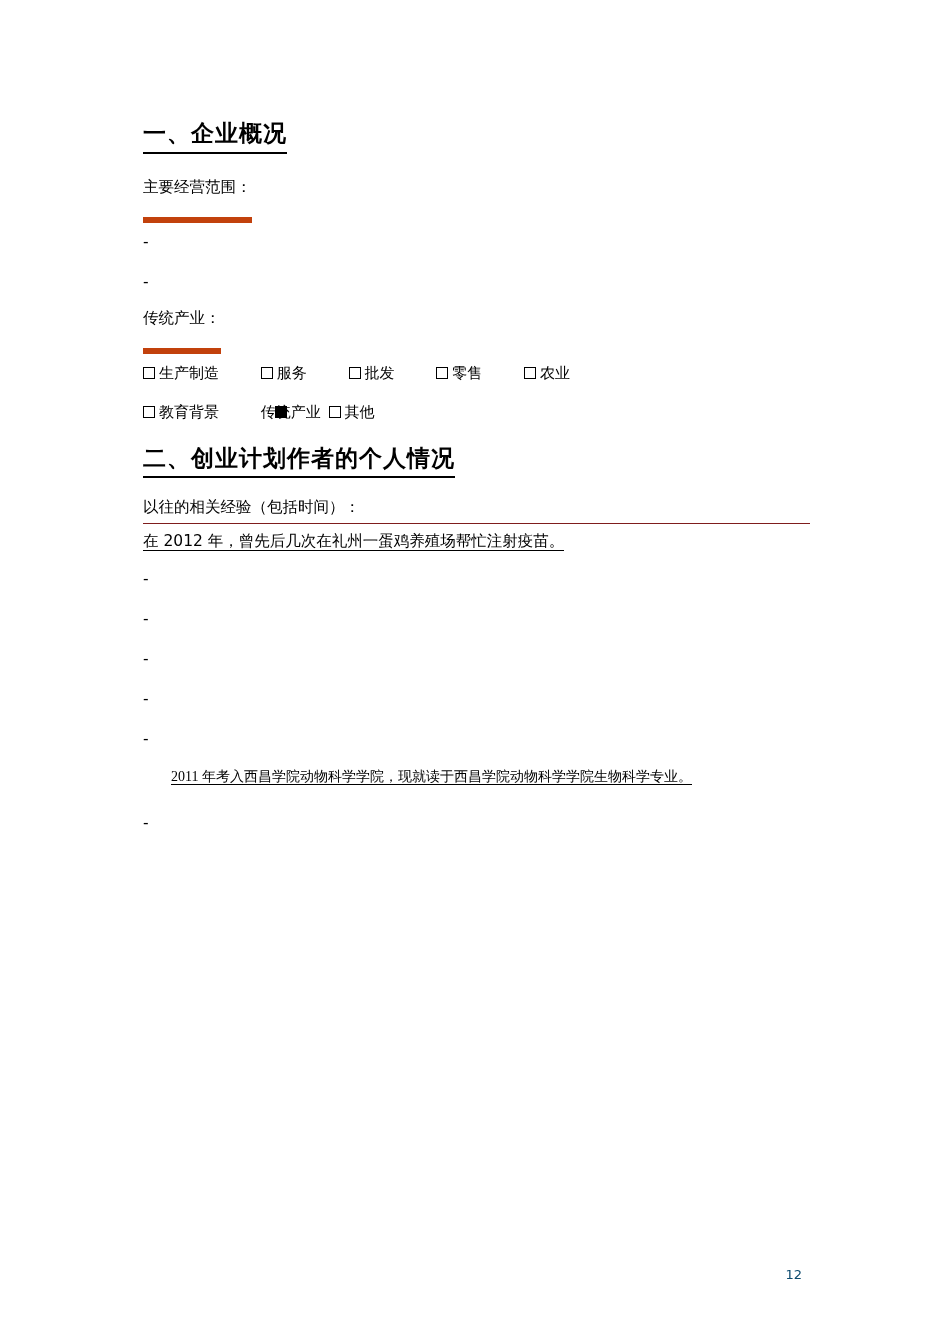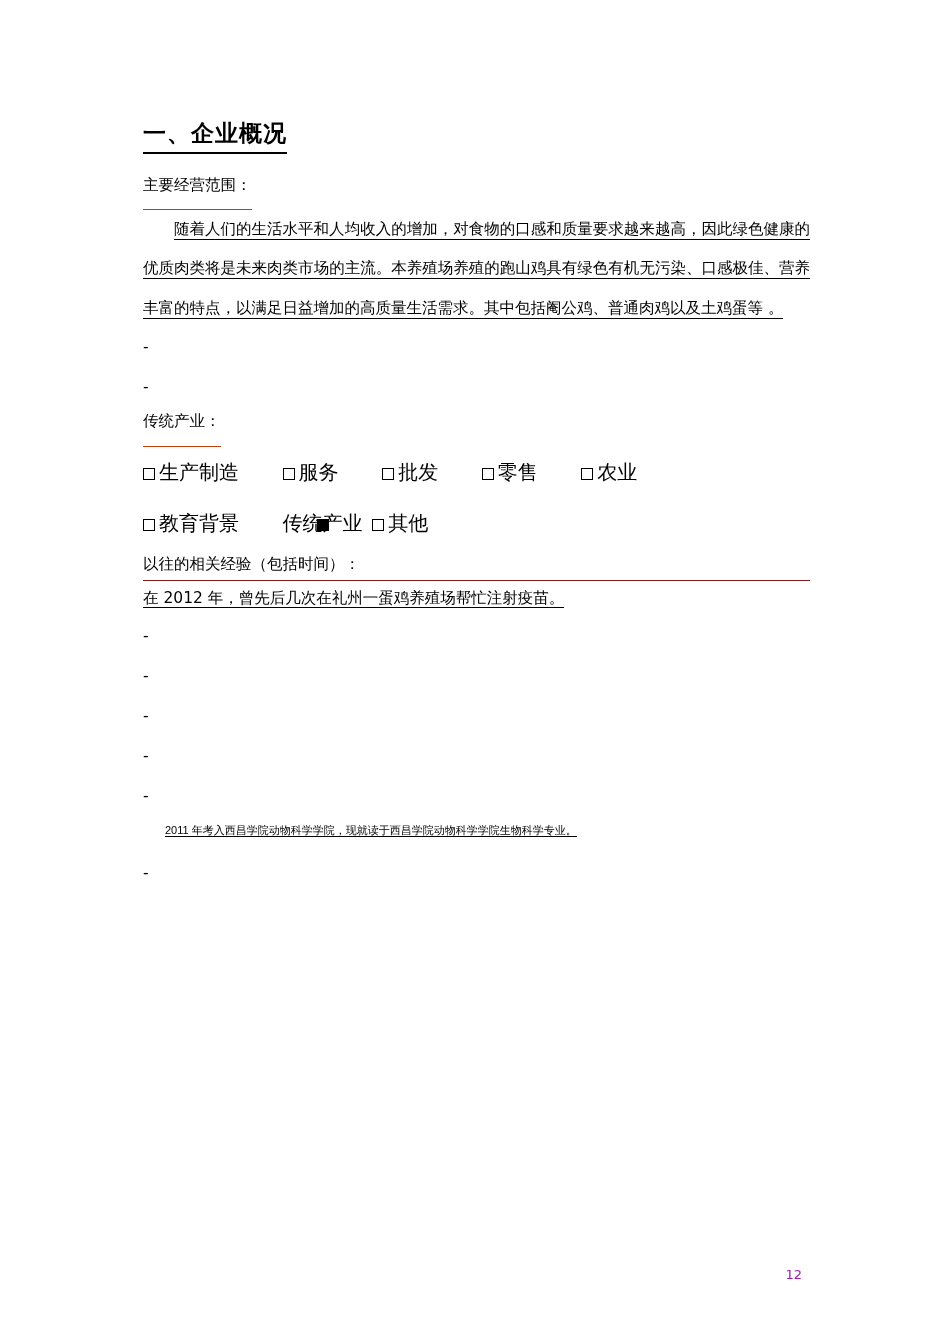--- a/index.html
+++ b/index.html
@@ -31,26 +31,26 @@
     margin: 0 0 6px 0;
     display: inline-block;
     border-bottom: 2px solid #000;
     padding-bottom: 1px;
     line-height: 1.5;
   }
   .h-wrap { margin-top: 18px; margin-bottom: 12px; }
   .h-wrap.first { margin-top: 0; }
 
   .label-u {
-    font-family: Liberation Mono, monospace;
+    font-family: Liberation Sans, sans-serif;
     font-size: 15.5px;
     display: inline-block;
-    border-bottom: 1px solid #c2410c;
+    border-bottom: 6px solid #c2410c;
     line-height: 1.9;
-    padding-bottom: 8px;
+    padding-bottom: 16px;
   }
   .label-full {
     font-family: "DejaVu Sans", sans-serif;
     font-size: 15.5px;
     display: block;
     border-bottom: 1px solid #7f1d1d;
     line-height: 2.0;
   }
   .para {
     font-family: "DejaVu Sans", sans-serif;
@@ -72,22 +72,22 @@
   .blank-line {
     font-family: "DejaVu Sans", sans-serif;
     font-size: 15.5px;
     line-height: 2.55;
     height: 40px;
     color: #000;
   }
   .blank-line span { display: inline-block; }
 
   .checkbox-row {
-    font-family: Liberation Sans, sans-serif;
-    font-size: 20px;
+    font-family: Liberation Serif, serif;
+    font-size: 15px;
     line-height: 2.55;
     white-space: nowrap;
   }
   .cb {
     display: inline-block;
     width: 12px;
     height: 12px;
     border: 1px solid #000;
     margin-right: 4px;
     vertical-align: -1px;
@@ -102,56 +102,55 @@
     font-size: 15.5px;
     line-height: 2.3;
   }
   .exp-line .u-line {
     border-bottom: 1px solid #000;
     display: inline;
     box-decoration-break: clone;
     -webkit-box-decoration-break: clone;
   }
   .edu-para {
-    font-family: Liberation Sans, sans-serif;
-    font-size: 11px;
+    font-family: Liberation Serif, serif;
+    font-size: 14px;
     line-height: 2.45;
     text-indent: 2em;
     text-align: justify;
   }
   .edu-para .u-line {
     border-bottom: 1px solid #000;
     display: inline;
     box-decoration-break: clone;
     -webkit-box-decoration-break: clone;
   }
   .page-number {
     position: absolute;
     right: 148px;
     bottom: 78px;
     font-family: "DejaVu Sans", sans-serif;
     font-size: 13px;
-    color: #a21caf;
+    color: #0c4a6e;
   }
   .hdr2-wrap { margin-top: 10px; margin-bottom: 8px; }
 </style>
 </head>
 <body>
 
 <div class="page">
 
   <div class="h-wrap first">
     <div class="h-section">一、企业概况</div>
   </div>
 
   <div>
     <span class="label-u">主要经营范围：</span>
   </div>
 
-  <p class="para indent"><span class="u-line">随着人们的生活水平和人均收入的增加，对食物的口感和质量要求越来越高，因此绿色健康的优质肉类将是未来肉类市场的主流。本养殖场养殖的跑山鸡具有绿色有机无污染、口感极佳、营养丰富的特点，以满足日益增加的高质量生活需求。其中包括阉公鸡、普通肉鸡以及土鸡蛋等 。</span></p>
 
   <div class="blank-line"><span>-</span></div>
   <div class="blank-line"><span>-</span></div>
 
   <div>
     <span class="label-u">传统产业：</span>
   </div>
 
   <div class="checkbox-row">
     <span class="cb-item"><span class="cb"></span><span>生产制造</span></span>
@@ -160,20 +159,23 @@
     <span class="cb-item"><span class="cb"></span><span>零售</span></span>
     <span class="cb-item"><span class="cb"></span><span>农业</span></span>
   </div>
 
   <div class="checkbox-row">
     <span class="cb-item"><span class="cb"></span><span>教育背景</span></span>
     <span class="cb-item noBox"><span>传统产业</span><span class="cb filled" style="margin-left:-46px;margin-right:0;"></span></span>
     <span class="cb-item"><span class="cb"></span><span>其他</span></span>
   </div>
 
+  <div class="hdr2-wrap">
+    <div class="h-section">二、创业计划作者的个人情况</div>
+  </div>
 
   <div class="label-full">以往的相关经验（包括时间）：</div>
 
   <div class="exp-line"><span class="u-line">在 2012 年，曾先后几次在礼州一蛋鸡养殖场帮忙注射疫苗。</span></div>
 
   <div class="blank-line"><span>-</span></div>
   <div class="blank-line"><span>-</span></div>
   <div class="blank-line"><span>-</span></div>
   <div class="blank-line"><span>-</span></div>
   <div class="blank-line"><span>-</span></div>

